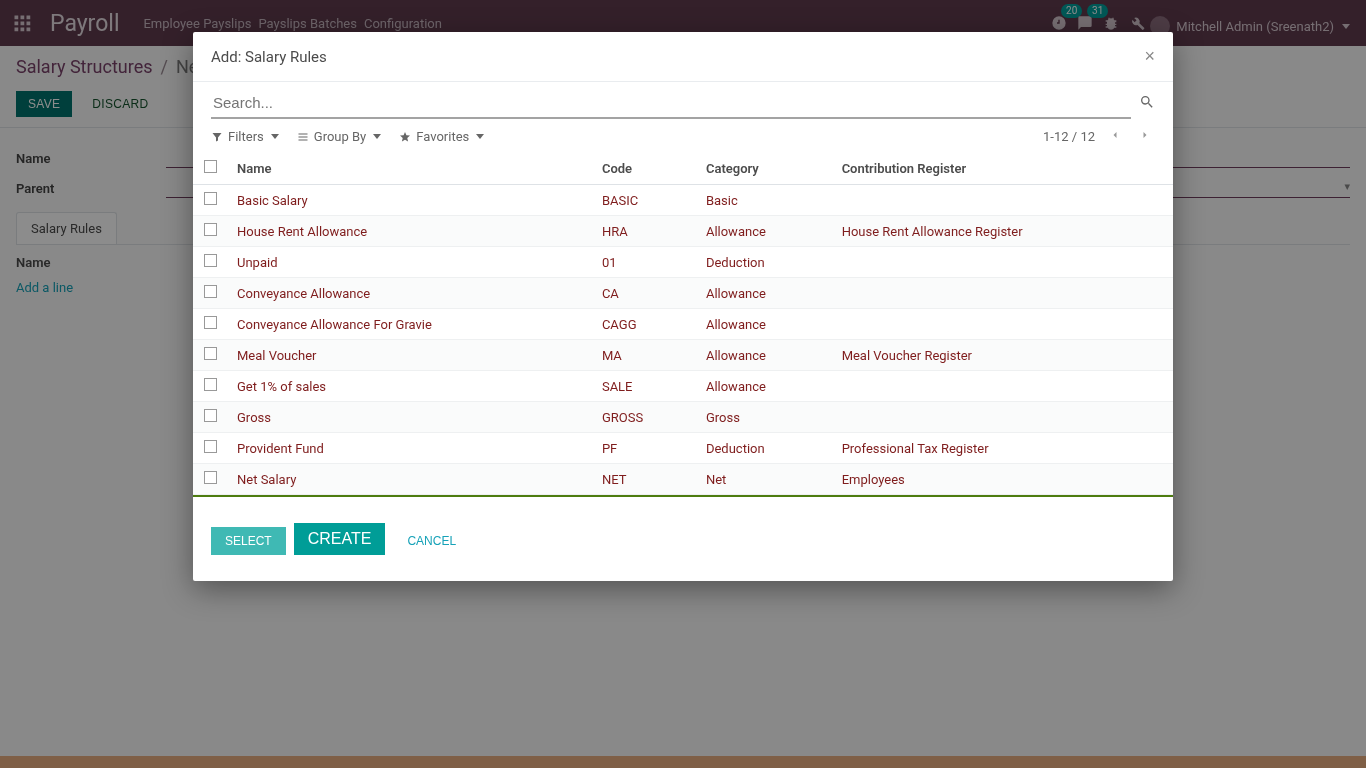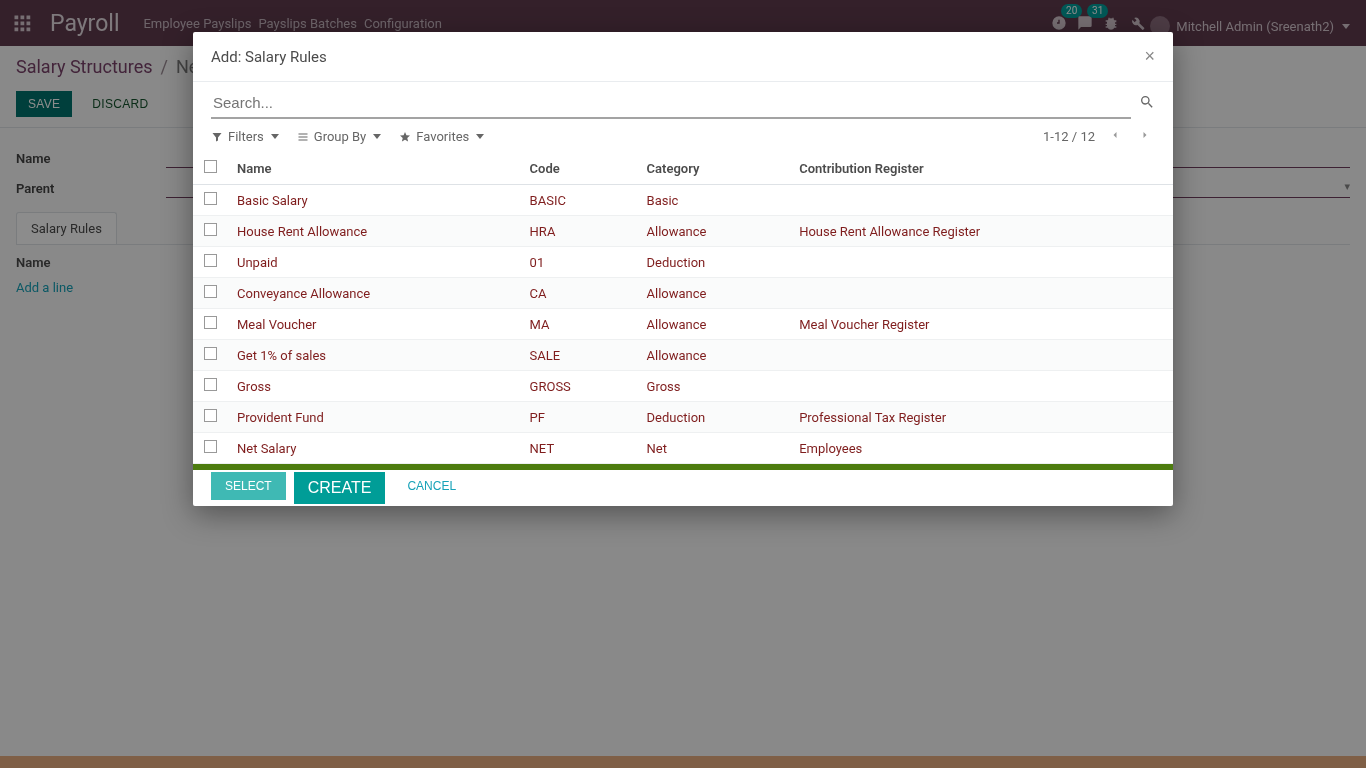--- a/index.html
+++ b/index.html
@@ -204,23 +204,23 @@
   table.rules tr.row:nth-child(even) td { background:#fafbfb; }
   .checkbox {
     width: 13px; height: 13px;
     border: 1px solid #999;
     display: inline-block;
     background: #fff;
     cursor: pointer;
   }
 
   .modal-footer {
-    padding: 2px 18px;
-    border-top: 6px solid #4d7c0f;
-    display: flex; gap: 8px; align-items: flex-start;
+    padding: 26px 18px;
+    border-top: 2px solid #4d7c0f;
+    display: flex; gap: 8px; align-items: flex-end;
   }
   .btn-select { background: #3fb9b4; color:#fff; padding:7px 14px; font-size:12px; text-transform:uppercase; border:none; cursor:pointer;}
   .btn-create { background: #009d97; color:#fff; padding:7px 14px; font-size:16px; text-transform:uppercase; border:none; cursor:pointer;}
   .btn-cancel { background: transparent; color:#17a2b8; padding:7px 14px; font-size:12px; text-transform:uppercase; border:none; cursor:pointer;}
 
   
   .bottom-strip {
     position:absolute; bottom:0; left:0; right:0; height:12px;
     background:#7f5f46;
   }
@@ -392,20 +392,27 @@
           </tr>
           <tr class="row">
             <td class="cb"><span class="checkbox"></span></td>
             <td>Conveyance Allowance</td>
             <td>CA</td>
             <td>Allowance</td>
             <td></td>
           </tr>
           <tr class="row">
             <td class="cb"><span class="checkbox"></span></td>
+            <td>Conveyance Allowance For Gravie</td>
+            <td>CAGG</td>
+            <td>Allowance</td>
+            <td></td>
+          </tr>
+          <tr class="row">
+            <td class="cb"><span class="checkbox"></span></td>
             <td>Meal Voucher</td>
             <td>MA</td>
             <td>Allowance</td>
             <td>Meal Voucher Register</td>
           </tr>
           <tr class="row">
             <td class="cb"><span class="checkbox"></span></td>
             <td>Get 1% of sales</td>
             <td>SALE</td>
             <td>Allowance</td>

